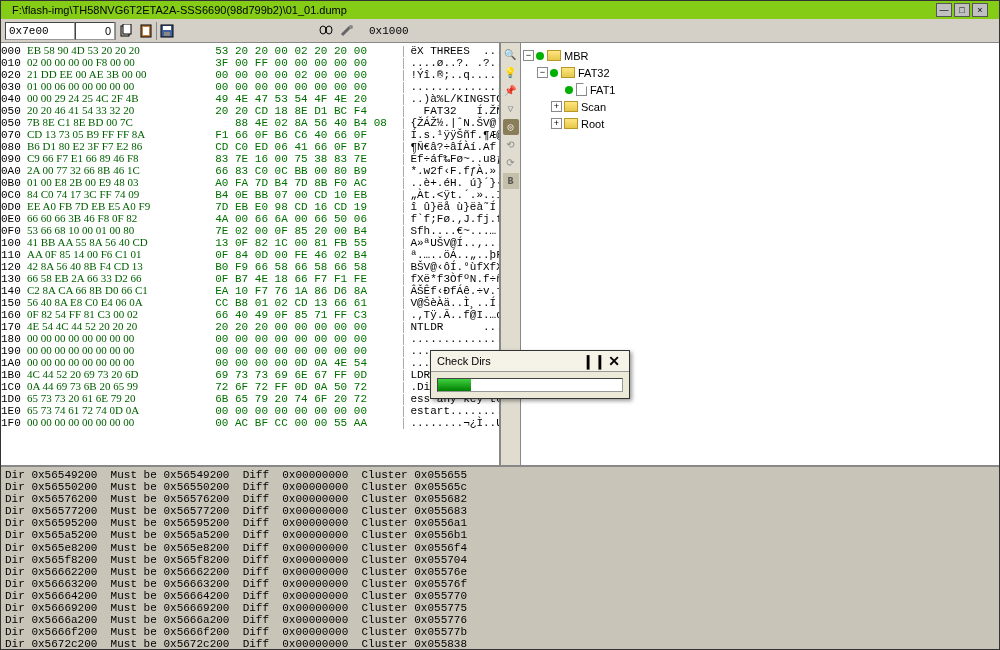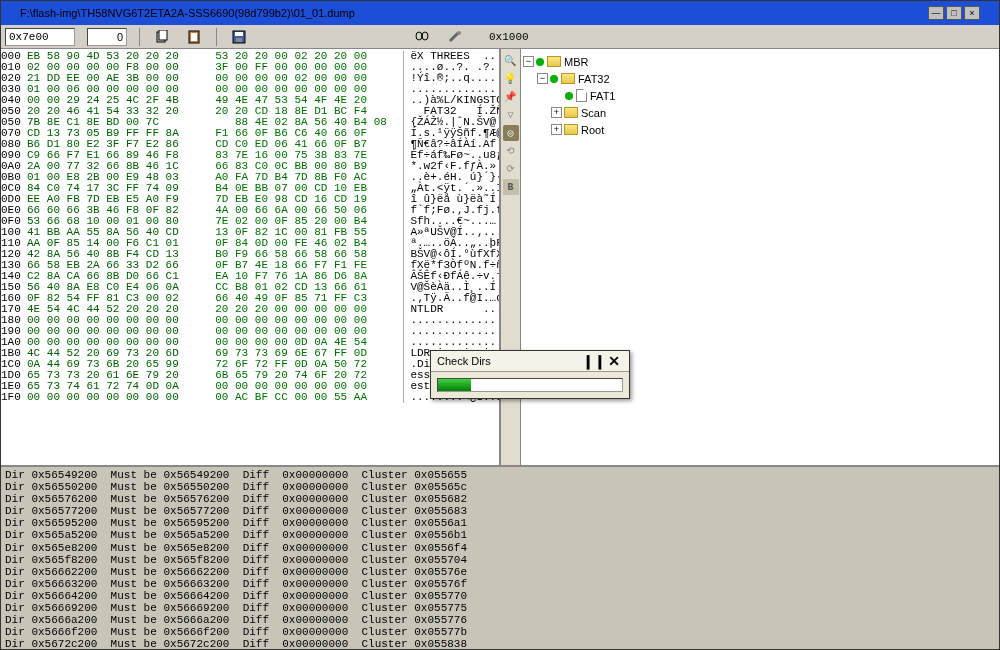--- a/index.html
+++ b/index.html
@@ -1,37 +1,37 @@
 <!DOCTYPE html>
 <html><head>
 <meta charset="utf-8">
 <style>
   * { box-sizing: border-box; margin: 0; padding: 0; }
   html, body { width: 1000px; height: 650px; overflow: hidden; font-family: "Courier New", monospace; font-size: 11px; background: #ece9d8; }
   
   .window { width: 1000px; height: 650px; display: flex; flex-direction: column; border: 1px solid #333; }
   
-  .titlebar { background: #1d4ed8; color: #000; height: 24px; display: flex; align-items: center; padding: 0 19px; font-family: Arial, sans-serif; font-size: 11px; }
+  .titlebar { background: #84cc16; color: #000; height: 18px; display: flex; align-items: center; padding: 0 11px; font-family: Arial, sans-serif; font-size: 11px; }
   .titlebar .spacer { flex: 1; }
   .titlebar .winbtn { width: 16px; height: 14px; background: #c0c0c0; border: 1px solid #555; margin-left: 2px; display: flex; align-items: center; justify-content: center; font-size: 9px; line-height: 1; cursor: pointer; }
   
-  .toolbar { background: #d4d0c8; height: 24px; display: flex; align-items: center; border-bottom: 1px solid #888; padding: 0 4px; gap: 12px; font-family: Arial, sans-serif; font-size: 11px; }
+  .toolbar { background: #d4d0c8; height: 24px; display: flex; align-items: center; border-bottom: 1px solid #888; padding: 0 4px; gap: 0; font-family: Arial, sans-serif; font-size: 11px; }
   .addr-input { width: 70px; height: 18px; border: 1px inset #999; background: #fff; font-family: "Courier New", monospace; font-size: 11px; padding: 0 3px; }
   .spin { width: 40px; height: 18px; border: 1px inset #999; background: #fff; font-family: Arial, sans-serif; font-size: 11px; text-align: right; padding: 0 3px; }
   .tool-btn { width: 20px; height: 20px; display: flex; align-items: center; justify-content: center; cursor: pointer; border: 1px solid transparent; }
   .tool-sep { width: 1px; height: 18px; background: #888; }
   .addr2 { font-family: "Courier New", monospace; font-size: 11px; margin-left: 12px; }
   
   .main { flex: 1; display: flex; overflow: hidden; }
   
   .hexpane { width: 500px; display: flex; flex-direction: column; border-right: 2px solid #888; background: #fff; }
   .hexwrap { flex: 1; display: flex; overflow: hidden; position: relative; }
   .hexarea { background: #fff; font-family: "Courier New", monospace; font-size: 11px; line-height: 1.0; padding: 2px 0; white-space: pre; color: #006000; }
   .offset-col { color: #000; padding-right: 20px; display: inline-block; width: 26px; }
-  .hex-bytes1 { display: inline-block; width: 175px; }
+  .hex-bytes1 { display: inline-block; width: 175px; font-family: Liberation Serif, serif; }
   .hex-bytes2 { color: #007000; display: inline-block; width: 175px; }
   .ascii-col { border-left: 1px solid #aaa; padding-left: 6px; color: #000; display: inline-block; }
   
   .sidepane { flex: 1; display: flex; }
   .iconbar { width: 20px; background: #e0ddd0; border-right: 1px solid #888; display: flex; flex-direction: column; align-items: center; padding-top: 4px; gap: 2px; }
   .iconbar .ib { width: 16px; height: 16px; display: flex; align-items: center; justify-content: center; cursor: pointer; font-size: 10px; color: #888; }
   .iconbar .ib.active { background: #8a7d5a; color: #fff; border-radius: 2px; }
   
   .tree { flex: 1; background: #fff; font-family: Arial, sans-serif; font-size: 11px; padding: 4px 0; overflow: auto; }
   .tree-item { display: flex; align-items: center; height: 17px; padding-left: 2px; cursor: pointer; }

